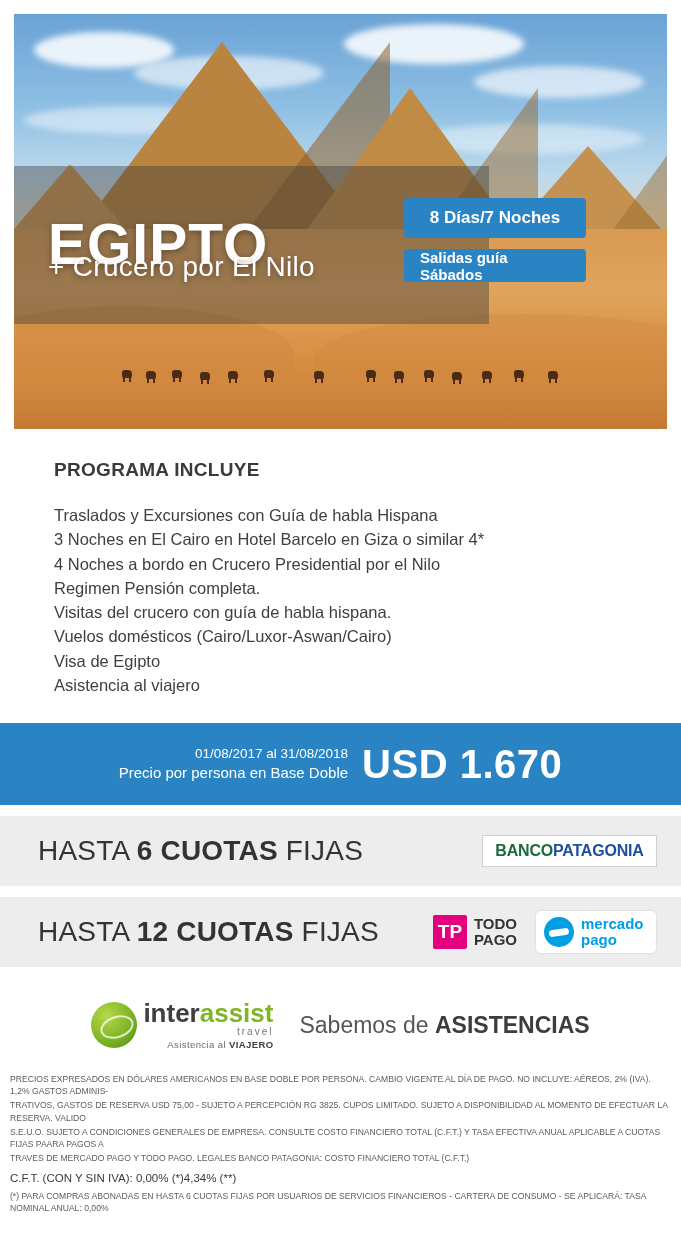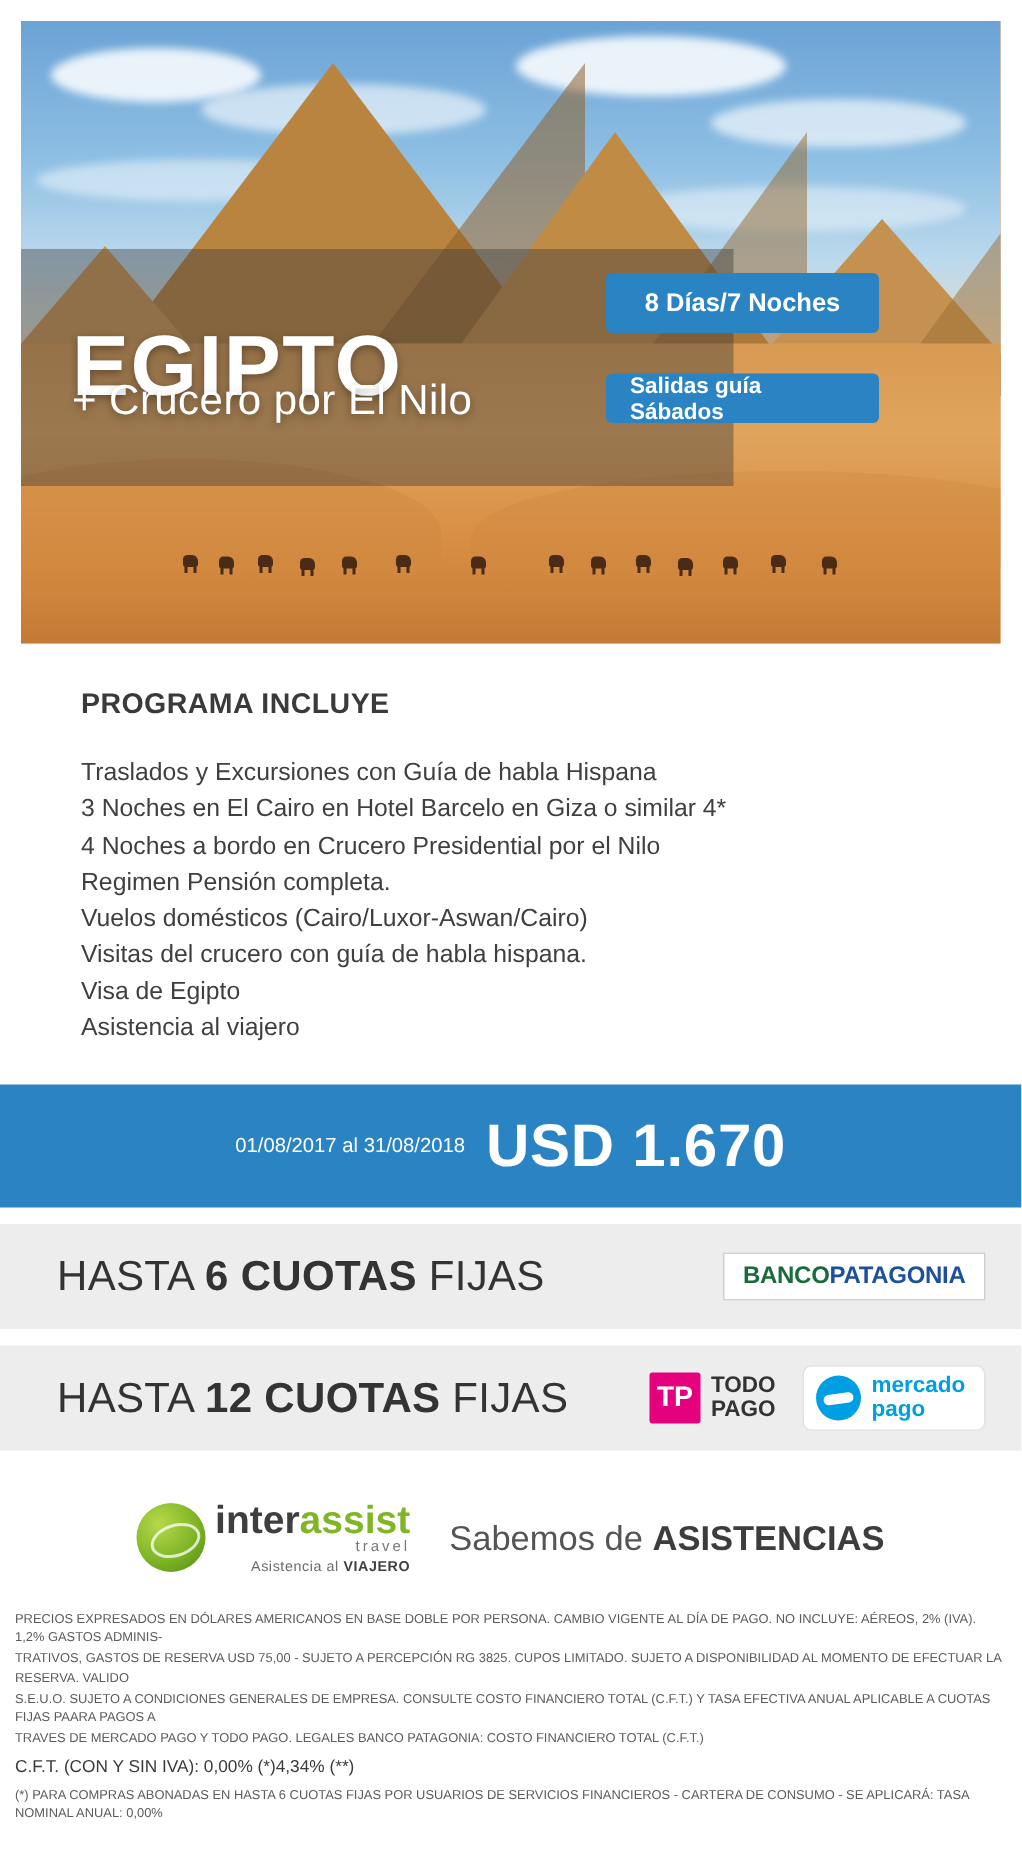--- a/index.html
+++ b/index.html
@@ -107,21 +107,21 @@
     font-size: 17px;
     font-weight: bold;
     border-radius: 4px;
     display: flex;
     align-items: center;
     justify-content: center;
     padding: 0 16px;
   }
   .badge-days {
     left: 390px;
-    top: 168px;
+    top: 184px;
     width: 182px;
     height: 40px;
   }
   .badge-dep {
     left: 390px;
     top: 235px;
     width: 182px;
     height: 33px;
     font-size: 15px;
   }
@@ -384,30 +384,31 @@
     <div class="badge badge-dep">Salidas guía Sábados</div>
   </div>
 
   <div class="program">
     <h2>PROGRAMA INCLUYE</h2>
     <ul>
       <li>Traslados y Excursiones con Guía de habla Hispana</li>
       <li>3 Noches en El Cairo en Hotel Barcelo en Giza o similar 4*</li>
       <li>4 Noches a bordo en Crucero Presidential por el Nilo</li>
       <li>Regimen Pensión completa.</li>
+      <li>Visitas del crucero con guía de habla hispana.</li>
       <li>Vuelos domésticos  (Cairo/Luxor-Aswan/Cairo)</li>
-      <li>Visitas del crucero con guía de habla hispana.</li>
       <li>Visa de Egipto</li>
       <li>Asistencia al viajero</li>
     </ul>
   </div>
 
   <div class="pricebar">
     <div class="price-left">
       <div class="price-dates">01/08/2017 al 31/08/2018</div>
+      <div class="price-note">Precio por persona en Base Doble</div>
     </div>
     <div class="price-amount">USD 1.670</div>
   </div>
 
   <div class="cuotas">
     <div class="cuotas-text">
       <span>HASTA </span><b>6 CUOTAS</b><span> FIJAS</span>
     </div>
     <div class="cuotas-logos">
       <div class="logo-bp">

